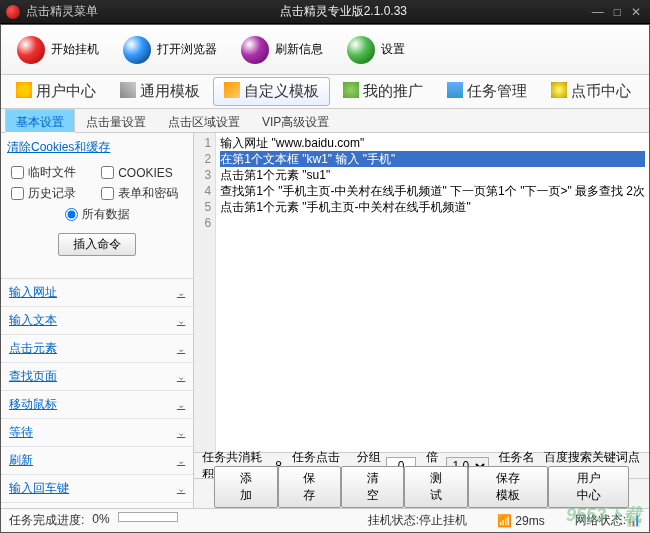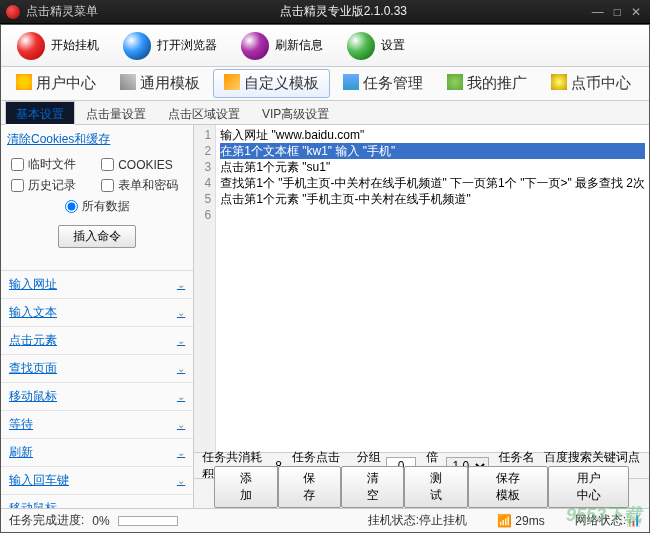--- a/index.html
+++ b/index.html
@@ -3,42 +3,42 @@
 <meta charset="utf-8">
 <style>
 *{box-sizing:border-box;margin:0;padding:0;font-family:"Microsoft YaHei",SimSun,sans-serif;font-size:12px}
 body{background:#1a1a1a;width:650px;height:533px;overflow:hidden}
 .titlebar{height:24px;background:linear-gradient(#2a2a2a,#1a1a1a);color:#ccc;display:flex;align-items:center;padding:0 6px;border-bottom:1px solid #000}
 .titlebar .icon{width:14px;height:14px;background:radial-gradient(circle at 35% 35%,#f55,#a00);border-radius:50%;margin-right:6px}
 .titlebar .title{flex:1;text-align:center;color:#eee}
 .winbtns{display:flex;gap:4px}
 .winbtns span{color:#aaa;cursor:pointer;padding:0 3px}
 .app{background:#fff;height:509px;display:flex;flex-direction:column;border:1px solid #555}
-.toolbar1{height:42px;display:flex;align-items:center;gap:8px;padding:0 8px;border-bottom:1px solid #ccc;background:linear-gradient(#fff,#f4f4f4)}
+.toolbar1{height:50px;display:flex;align-items:center;gap:8px;padding:0 8px;border-bottom:1px solid #ccc;background:linear-gradient(#fff,#f4f4f4)}
 .tbtn{display:flex;align-items:center;gap:6px;padding:4px 8px;cursor:pointer;border-radius:3px}
 .tbtn .bigicon{width:28px;height:28px;border-radius:50%;display:flex;align-items:center;justify-content:center}
 .ic-red{background:radial-gradient(circle at 30% 30%,#fff,#e33 40%,#a00)}
 .ic-blue{background:radial-gradient(circle at 30% 30%,#fff,#39f 40%,#036)}
 .ic-purple{background:radial-gradient(circle at 30% 30%,#fff,#a3a 40%,#606)}
 .ic-green{background:radial-gradient(circle at 30% 30%,#fff,#5b5 40%,#060)}
 .toolbar2{height:34px;display:flex;align-items:center;gap:2px;padding:0 4px;border-bottom:1px solid #ccc;background:#fafafa}
 .tab2{display:flex;align-items:flex-start;gap:4px;padding:4px 10px;cursor:pointer;border:1px solid transparent;border-radius:3px}
 .tab2.active{background:linear-gradient(#fff,#e8f0ff);border-color:#9bd}
 .tab2 .sicon{width:16px;height:16px;display:inline-block}
 .si-star{background:radial-gradient(circle,#fc0 40%,#f90)}
 .si-wrench{background:linear-gradient(45deg,#888,#ccc)}
 .si-edit{background:linear-gradient(135deg,#f90,#fc6)}
 .si-list{background:linear-gradient(#6af,#39c)}
 .si-user{background:radial-gradient(circle,#9c6,#5a3)}
 .si-coin{background:radial-gradient(circle,#ff6,#c90)}
 .tab2 span.lbl{font-size:15px;color:#333}
 .content{flex:1;display:flex;flex-direction:column;min-height:0}
 .subtabs{height:24px;display:flex;background:#f5f5f5;border-bottom:1px solid #ccc;padding-left:4px}
 .subtab{padding:4px 10px;cursor:pointer;border:1px solid transparent;color:#404040}
-.subtab.active{background:#0f172a;border:1px solid #ccc;border-bottom-color:#fff;color:#06c;margin-bottom:-1px}
+.subtab.active{background:#7dd3fc;border:1px solid #ccc;border-bottom-color:#fff;color:#06c;margin-bottom:-1px}
 .main{flex:1;display:flex;min-height:0}
 .side{width:200px;border-right:1px solid #ccc;display:flex;flex-direction:column;background:#fafafa;overflow:hidden}
 .sidebox{padding:6px;border-bottom:1px solid #ddd}
 .sidebox h4{color:#06c;font-weight:normal;margin-bottom:6px;text-decoration:underline;cursor:pointer}
 .chkgrid{display:grid;grid-template-columns:1fr 1fr;gap:4px 8px;padding:2px 4px}
 .chkgrid label{display:flex;align-items:center;gap:4px;color:#333}
 .chkgrid input{margin:0}
 .insertbtn{display:block;margin:8px auto 16px;padding:2px 14px;border:1px solid #999;background:linear-gradient(#fff,#e4e4e4);cursor:pointer;border-radius:2px}
 .cmdlist{flex:1;overflow:auto}
 .cmd{padding:5px 8px;border-bottom:1px solid #e4e4e4;color:#06c;cursor:pointer;text-decoration:underline;display:flex;justify-content:space-between;align-items:center}
@@ -49,21 +49,21 @@
 .lines{flex:1;padding:2px 4px;line-height:16px;white-space:nowrap}
 .lines div{height:16px}
 .lines .sel{background:#3a71c8;color:#fff}
 .statusrow{height:26px;display:flex;align-items:center;gap:10px;padding:0 8px;border-top:1px solid #ccc;background:#f4f4f4;font-size:11px}
 .statusrow .grp{display:flex;align-items:center;gap:4px}
 .statusrow input[type=text]{width:30px;border:1px solid #aaa;padding:1px 2px;text-align:center}
 .statusrow select{border:1px solid #aaa;padding:0 2px}
 .btnrow{height:30px;display:flex;align-items:flex-end;justify-content:space-around;padding:0 20px;border-top:1px solid #ccc;background:#f4f4f4}
 .btn{padding:3px 22px;border:1px solid #999;background:linear-gradient(#fff,#e4e4e4);cursor:pointer;border-radius:2px}
 .footer{height:24px;display:flex;align-items:center;padding:0 8px;border-top:1px solid #ccc;background:#f9f9f9;font-size:11px;color:#333;gap:30px}
-.footer .prog{display:flex;align-items:center;gap:8px;flex:1}
+.footer .prog{display:flex;align-items:flex-start;gap:8px;flex:1}
 .footer .bar{width:60px;height:10px;border:1px solid #aaa;background:#fff}
 .watermark{position:absolute;right:8px;bottom:6px;color:rgba(100,180,120,.5);font-size:18px;font-style:italic;pointer-events:none;font-weight:bold}
 </style>
 </head>
 <body>
 
 <div class="titlebar">
   <span class="icon"></span>
   <span>点击精灵菜单</span>
   <span class="title">点击精灵专业版2.1.0.33</span>
@@ -101,26 +101,26 @@
       </div>
     <div class="tab2">
         <span class="sicon si-wrench"></span>
         <span class="lbl">通用模板</span>
       </div>
     <div class="tab2 active">
         <span class="sicon si-edit"></span>
         <span class="lbl">自定义模板</span>
       </div>
     <div class="tab2">
+        <span class="sicon si-user"></span>
+        <span class="lbl">我的推广</span>
+      </div>
+    <div class="tab2">
         <span class="sicon si-list"></span>
         <span class="lbl">任务管理</span>
-      </div>
-    <div class="tab2">
-        <span class="sicon si-user"></span>
-        <span class="lbl">我的推广</span>
       </div>
     <div class="tab2">
         <span class="sicon si-coin"></span>
         <span class="lbl">点币中心</span>
       </div>
   </div>
 
   <div class="content">
     <div class="subtabs">
       <div class="subtab active">基本设置</div>

